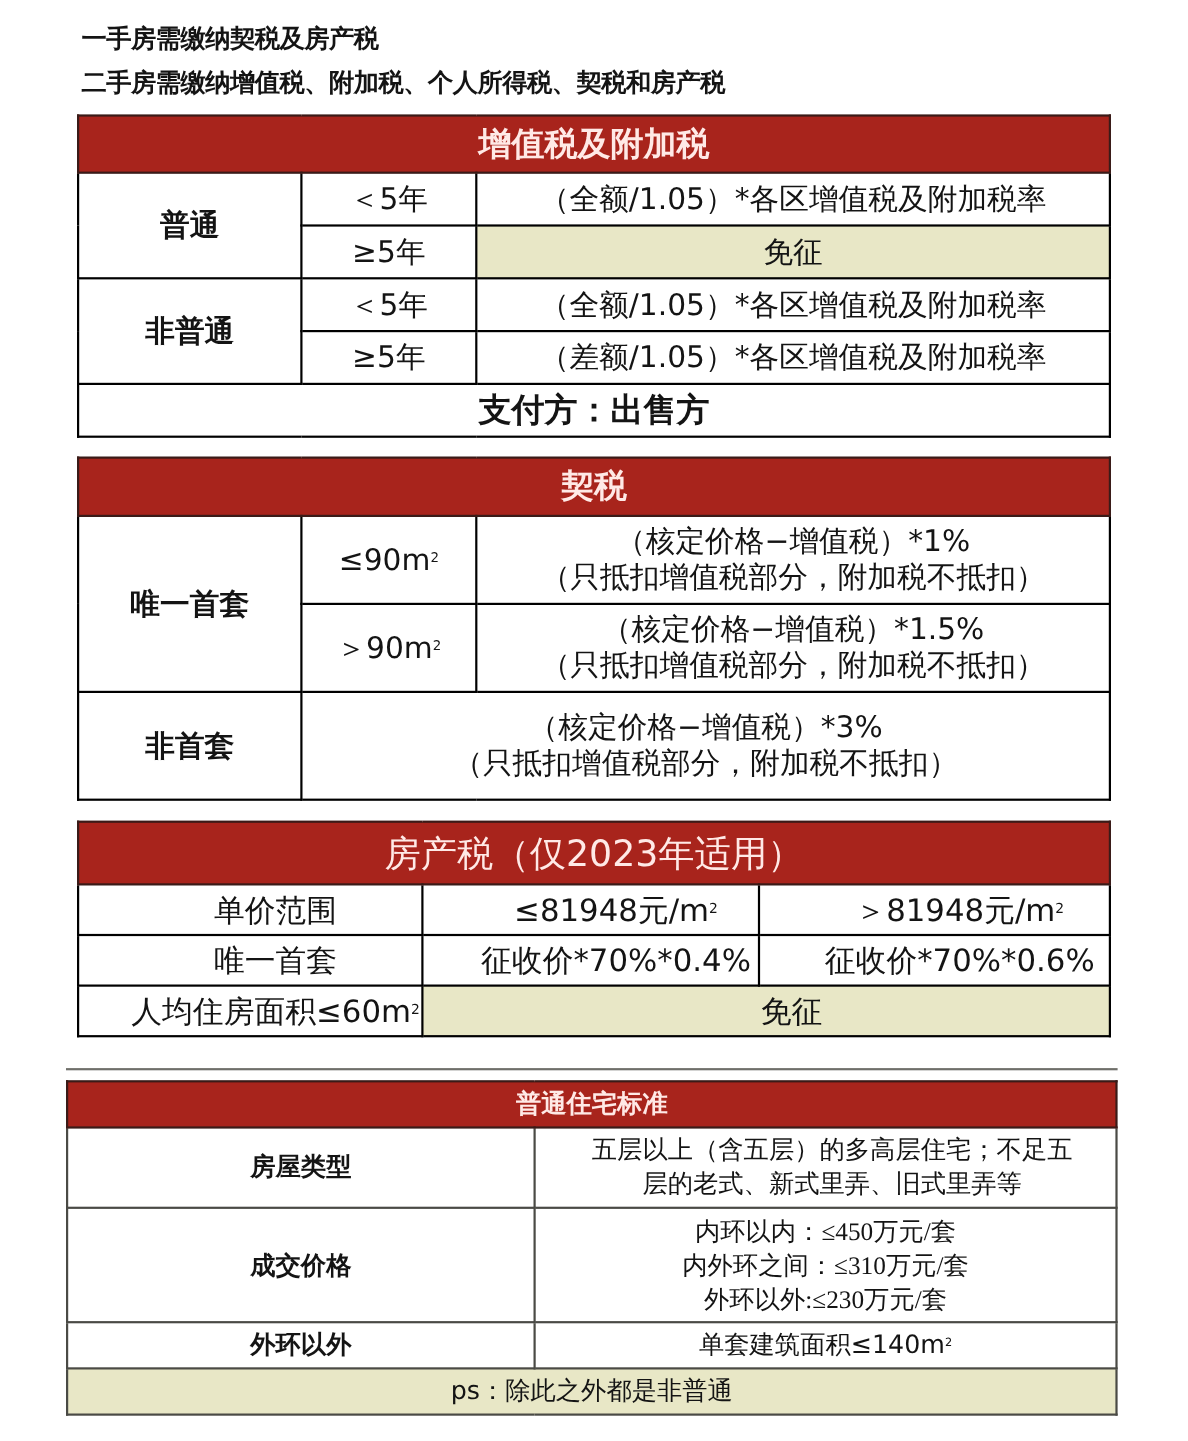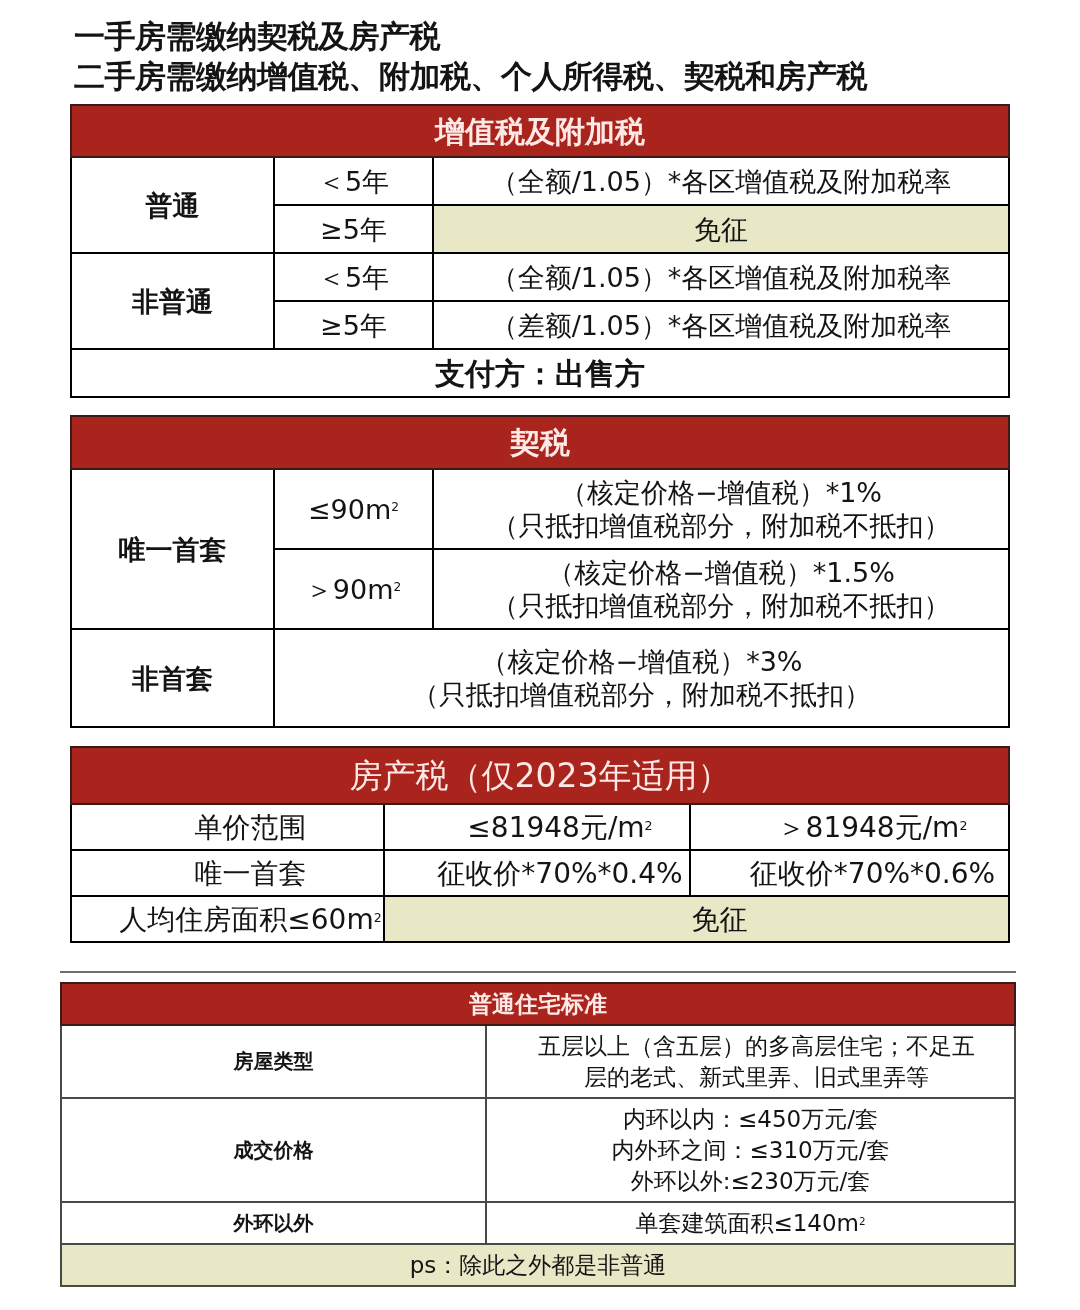--- a/index.html
+++ b/index.html
@@ -9,21 +9,21 @@
       background: #ffffff;
       font-family: "DejaVu Sans", "Liberation Sans", sans-serif;
       color: #111111;
       overflow: hidden;
     }
     .page { position: relative; width: 1080px; height: 1310px; }
 
     .headline {
       position: absolute;
       left: 74px;
-      font-size: 31px;
+      font-size: 23px;
       font-weight: bold;
       color: #141414;
       letter-spacing: -0.5px;
       line-height: 40px;
       white-space: nowrap;
     }
     .headline.l1 { top: 16px; }
     .headline.l2 { top: 56px; }
 
     table.tax {
@@ -72,23 +72,23 @@
       position: absolute;
       left: 60px; top: 971px;
       width: 956px; height: 2px;
       background: #6f6f6a;
     }
 
     
     #t4 { left: 60px; top: 982px; width: 956px; }
     #t4 th.title { height: 42px; font-size: 23px; }
     #t4 td { font-size: 23px; line-height: 31px; border-color: #4a4a45; }
-    #t4 td.lbl4 { font-weight: bold; font-size: 20px; }
+    #t4 td.lbl4 { font-weight: bold; font-size: 23px; }
     #t4 td.h1 { height: 73px; }
-    #t4 td.h2 { height: 104px; }
+    #t4 td.h2 { height: 104px; font-family: Liberation Serif, serif; }
     #t4 td.h3 { height: 42px; }
     #t4 td.h4 { height: 42px; }
 
     sup.sq { font-size: 0.45em; vertical-align: top; position: relative; top: -2px; }
     .line { display: block; }
   </style>
 </head>
 <body>
 
 <div class="page">

